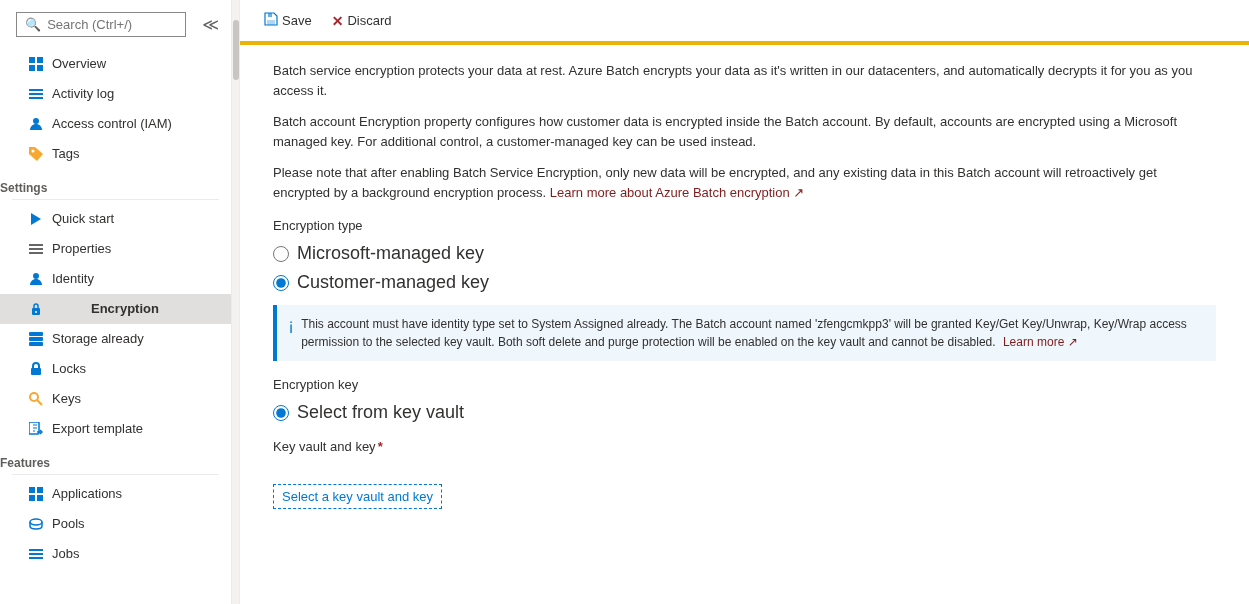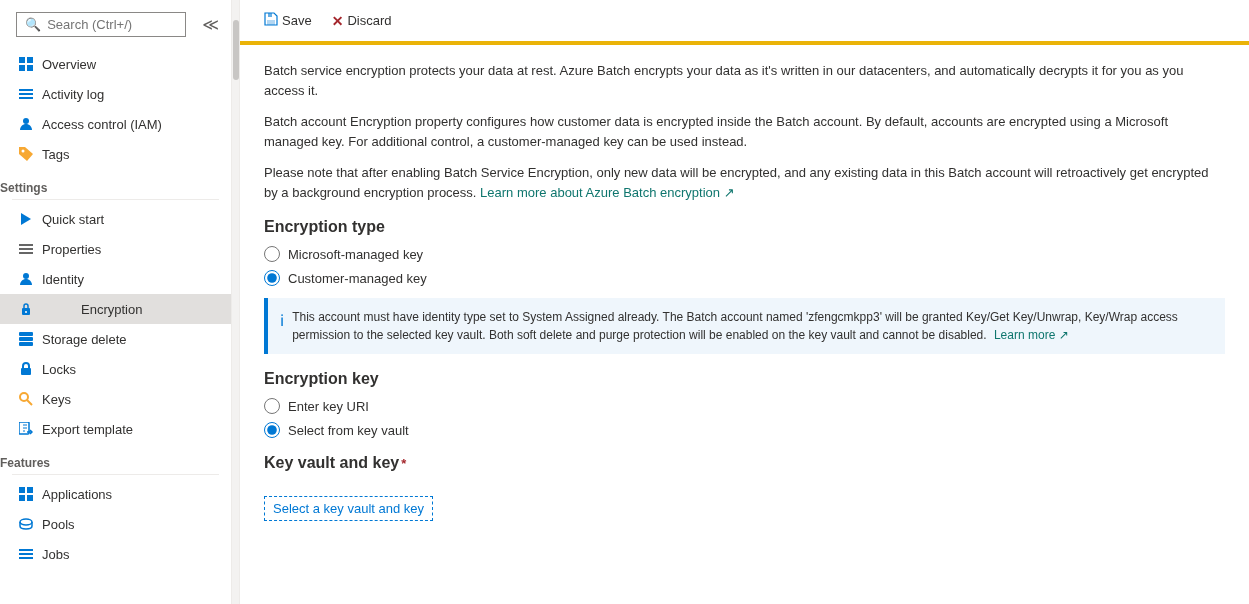--- a/index.html
+++ b/index.html
@@ -36,28 +36,27 @@
       border: none;
       background: none;
       cursor: pointer;
       padding: 8px;
       color: #605e5c;
       font-size: 16px;
     }
     .sidebar-nav { flex: 1; }
     .nav-item {
       display: flex;
-      align-items: center;
-      padding: 7px 18px;
+      padding: 7px 28px;
       cursor: pointer;
       gap: 8px;
       color: #323130;
       font-size: 13px;
     }
-    .nav-item.active { background: #e1dfdd; font-weight: 400; gap: 47px; }
+    .nav-item.active { background: #e1dfdd; font-weight: 700; gap: 47px; }
     .nav-icon {
       width: 16px;
       height: 16px;
       display: flex;
       align-items: center;
       justify-content: center;
       flex-shrink: 0;
     }
     .section-label {
       padding: 12px 12px 4px 0;
@@ -93,51 +92,51 @@
       font-size: 13px;
       color: #323130;
     }
     .toolbar-btn .icon { font-size: 14px; }
     .discard-icon { color: #a4262c; }
     .save-icon { color: #0078d4; }
 
     .content-area {
       flex: 1;
       overflow-y: auto;
-      padding: 16px 24px;
+      padding: 16px 33px;
     }
 
     .desc-text {
       font-size: 13px;
       color: #323130;
       line-height: 1.5;
       margin-bottom: 12px;
     }
     .link-blue {
-      color: #0f766e;
+      color: #7f1d1d;
       text-decoration: none;
       cursor: pointer;
     }
 
     .section-title {
-      font-size: 16px;
-      font-weight: 700;
+      font-size: 13px;
+      font-weight: 400;
       margin-top: 16px;
       margin-bottom: 10px;
     }
 
     .radio-group { display: flex; flex-direction: column; gap: 8px; }
     .radio-item {
       display: flex;
       align-items: center;
       gap: 8px;
       cursor: pointer;
     }
     .radio-item input[type="radio"] { width: 16px; height: 16px; cursor: pointer; accent-color: #0078d4; }
-    .radio-label { font-size: 13px; }
+    .radio-label { font-size: 18px; }
 
     .info-box {
       display: flex;
       align-items: flex-start;
       gap: 8px;
       background: #eff6fc;
       border-left: 4px solid #0078d4;
       padding: 10px 12px;
       margin: 12px 0;
       font-size: 12px;
@@ -257,21 +256,21 @@
       <span>Encryption</span>
     </div>
     <div class="nav-item">
       <span class="nav-icon">
         <svg width="14" height="14" viewBox="0 0 14 14">
             <rect width="14" height="4" rx="1" fill="#0078d4"></rect>
             <rect y="5" width="14" height="4" rx="1" fill="#0078d4"></rect>
             <rect y="10" width="14" height="4" rx="1" fill="#0078d4"></rect>
           </svg>
       </span>
-      <span>Storage delete</span>
+      <span>Storage already</span>
     </div>
     <div class="nav-item">
       <span class="nav-icon">
         <svg width="14" height="14" viewBox="0 0 14 14">
             <rect x="2" y="6" width="10" height="7" rx="1" fill="#0078d4"></rect>
             <path d="M4 6V4a3 3 0 0 1 6 0v2" stroke="#0078d4" stroke-width="2" fill="none"></path>
           </svg>
       </span>
       <span>Locks</span>
     </div>
@@ -379,30 +378,26 @@
       <span class="info-icon">ℹ</span>
       <span>
         <span>This account must have identity type set to System Assigned already. The Batch account named 'zfengcmkpp3' will be granted Key/Get Key/Unwrap, Key/Wrap access permission to the selected key vault. Both soft delete and purge protection will be enabled on the key vault and cannot be disabled.</span>
         <a class="link-blue" style="margin-left:4px;">Learn more ↗</a>
       </span>
     </div>
 
     <div class="section-title">Encryption key</div>
     <div class="radio-group">
       <label class="radio-item">
-        <input type="radio" name="enc-key" style="">
-        <span class="radio-label">Enter key URI</span>
-      </label>
-      <label class="radio-item">
         <input type="radio" name="enc-key" checked="" style="">
         <span class="radio-label">Select from key vault</span>
       </label>
     </div>
 
     <div style="margin-top: 16px;">
-      <div style="display:flex; align-items:center; gap:2px; margin-bottom:12px;">
+      <div style="display:flex; align-items:center; gap:2px; margin-bottom:18px;">
         <span class="section-title" style="margin:0;">Key vault and key</span>
         <span style="color:#a4262c; font-weight:600;">*</span>
       </div>
       <a class="select-link">Select a key vault and key</a>
     </div>
   </div>
 </div>
 
 </body></html>

